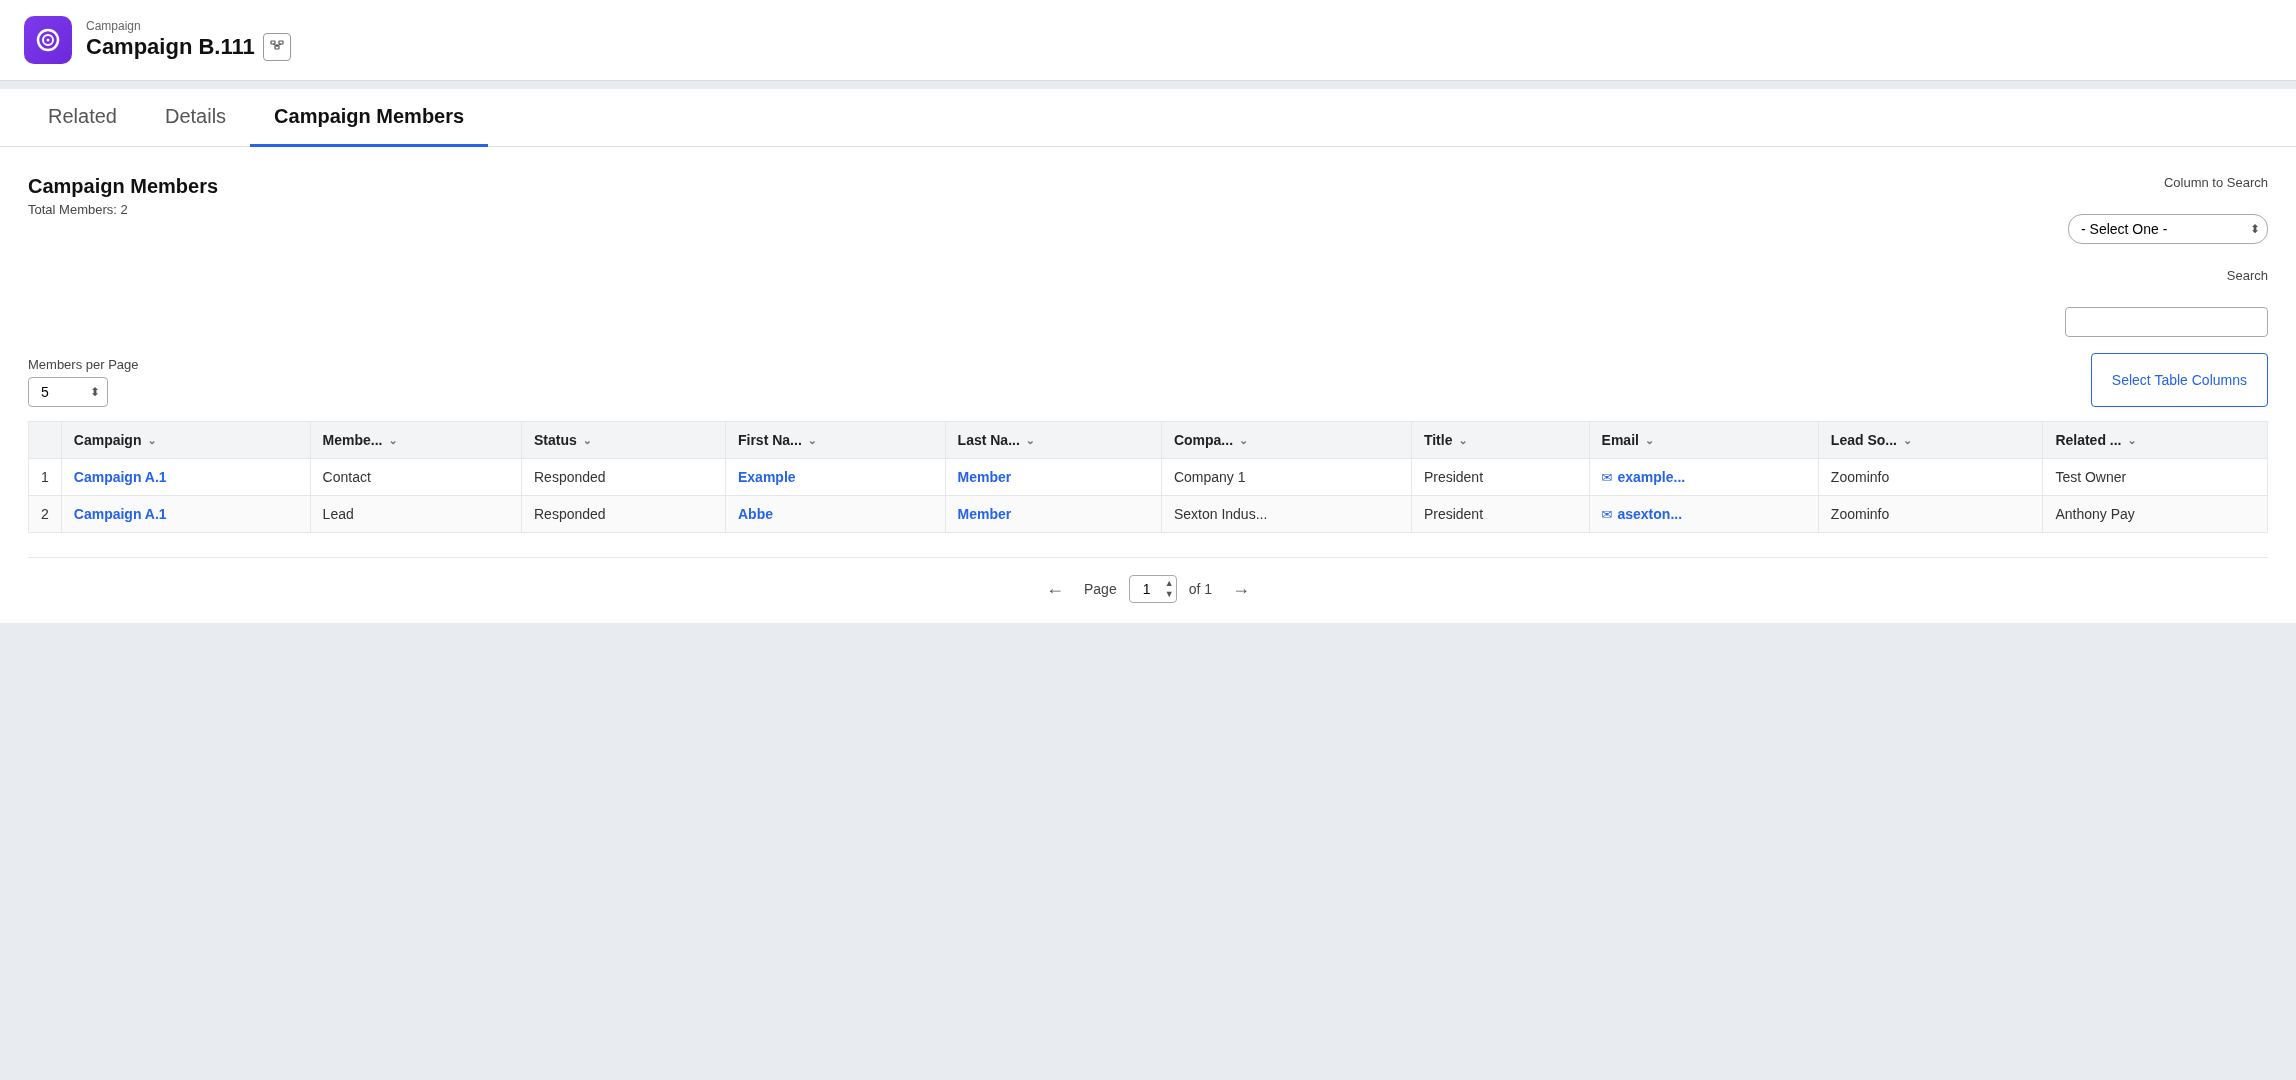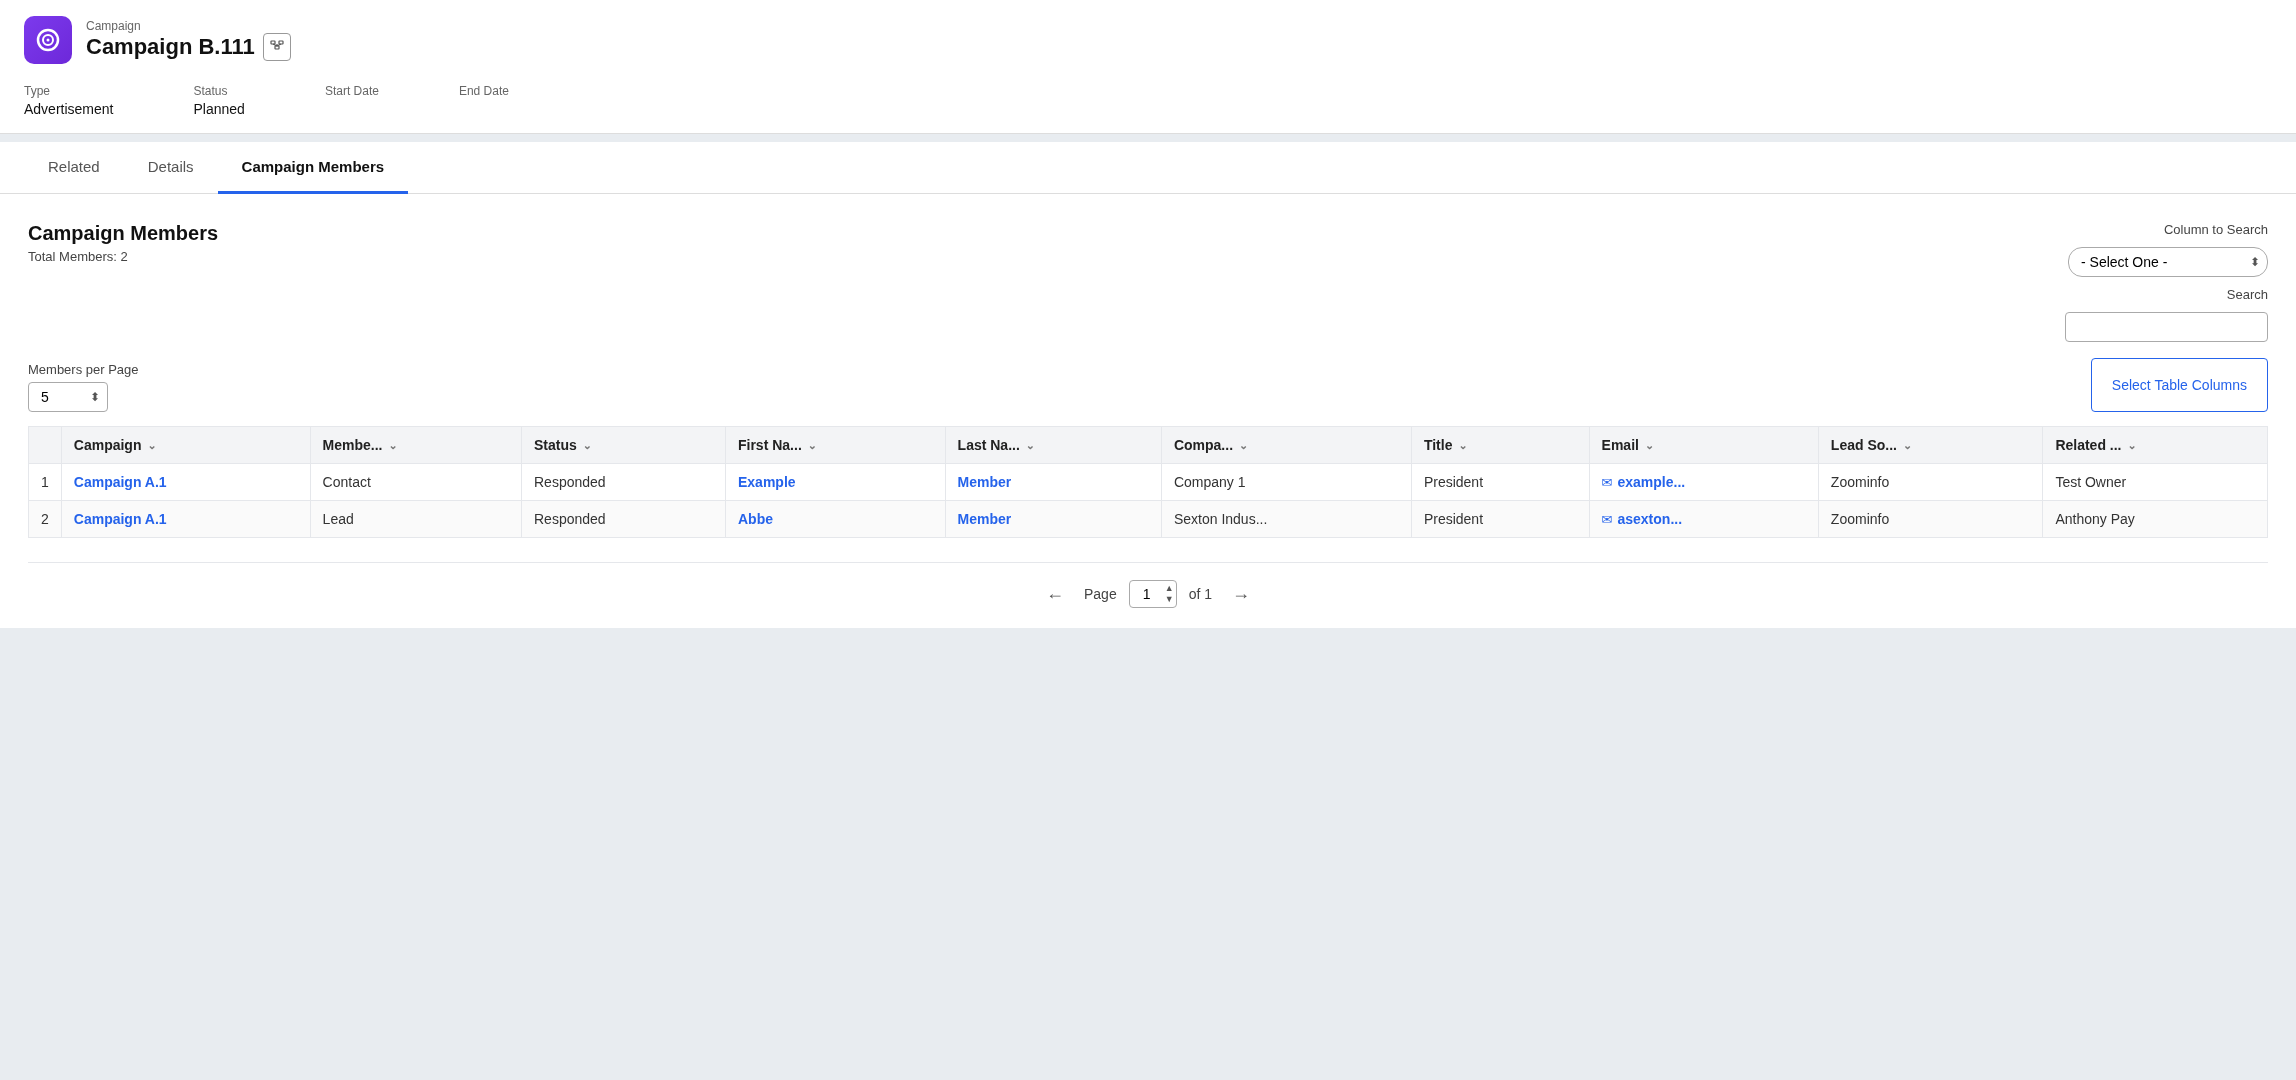--- a/index.html
+++ b/index.html
@@ -38,39 +38,39 @@
 
     
     .tabs-section {
       background: #fff;
       margin-top: 8px;
     }
     .tabs-bar {
       display: flex; gap: 0; padding: 0 24px; border-bottom: 1px solid #ddd;
     }
     .tab {
-      padding: 16px 24px; cursor: pointer; font-size: 15px; color: #555;
+      padding: 16px 24px; cursor: pointer; font-size: 20px; color: #555;
       border-bottom: 3px solid transparent; margin-bottom: -1px;
     }
     .tab.active { color: #111; font-weight: 700; border-bottom-color: #2563eb; }
 
     
     .content-area {
       background: #fff;
       padding: 28px 28px 20px;
     }
 
     
     .cm-header {
       display: flex; justify-content: space-between; align-items: flex-start; margin-bottom: 16px;
     }
     .cm-title h2 { font-size: 20px; font-weight: 700; color: #111; }
     .cm-title .total { font-size: 13px; color: #444; margin-top: 4px; }
 
-    .col-search-area { display: flex; flex-direction: column; align-items: flex-end; gap: 10px; }
+    .col-search-area { display: flex; flex-direction: column; align-items: flex-end; gap: 24px; }
     .col-search-label { font-size: 13px; color: #444; }
     .select-one-wrapper {
       position: relative;
     }
     .select-one {
       padding: 6px 36px 6px 12px; border: 1.5px solid #aaa; border-radius: 14px;
       font-size: 14px; appearance: none; background: #fff; cursor: pointer; min-width: 200px;
     }
     .select-arrow {
       position: absolute; right: 8px; top: 50%; transform: translateY(-50%);
@@ -157,38 +157,20 @@
           <svg width="14" height="14" viewBox="0 0 14 14" fill="none">
             <rect x="1" y="1" width="4" height="3" rx="0.5" stroke="#555" stroke-width="1.2"></rect>
             <rect x="5" y="6" width="4" height="3" rx="0.5" stroke="#555" stroke-width="1.2"></rect>
             <rect x="9" y="1" width="4" height="3" rx="0.5" stroke="#555" stroke-width="1.2"></rect>
             <line x1="7" y1="4" x2="7" y2="6" stroke="#555" stroke-width="1.2"></line>
             <line x1="3" y1="4" x2="7" y2="6" stroke="#555" stroke-width="1.2"></line>
             <line x1="11" y1="4" x2="7" y2="6" stroke="#555" stroke-width="1.2"></line>
           </svg>
         </button>
       </div>
-    </div>
-  </div>
-  <div class="header-fields">
-    <div class="field-group">
-      <div class="field-label">Type</div>
-      <div class="field-value">Advertisement</div>
-    </div>
-    <div class="field-group">
-      <div class="field-label">Status</div>
-      <div class="field-value">Planned</div>
-    </div>
-    <div class="field-group">
-      <div class="field-label">Start Date</div>
-      <div class="field-value">&nbsp;</div>
-    </div>
-    <div class="field-group">
-      <div class="field-label">End Date</div>
-      <div class="field-value">&nbsp;</div>
     </div>
   </div>
 </div>
 
 <div class="tabs-section">
   <div class="tabs-bar">
     <div class="tab">Related</div>
     <div class="tab">Details</div>
     <div class="tab active">Campaign Members</div>
   </div>

